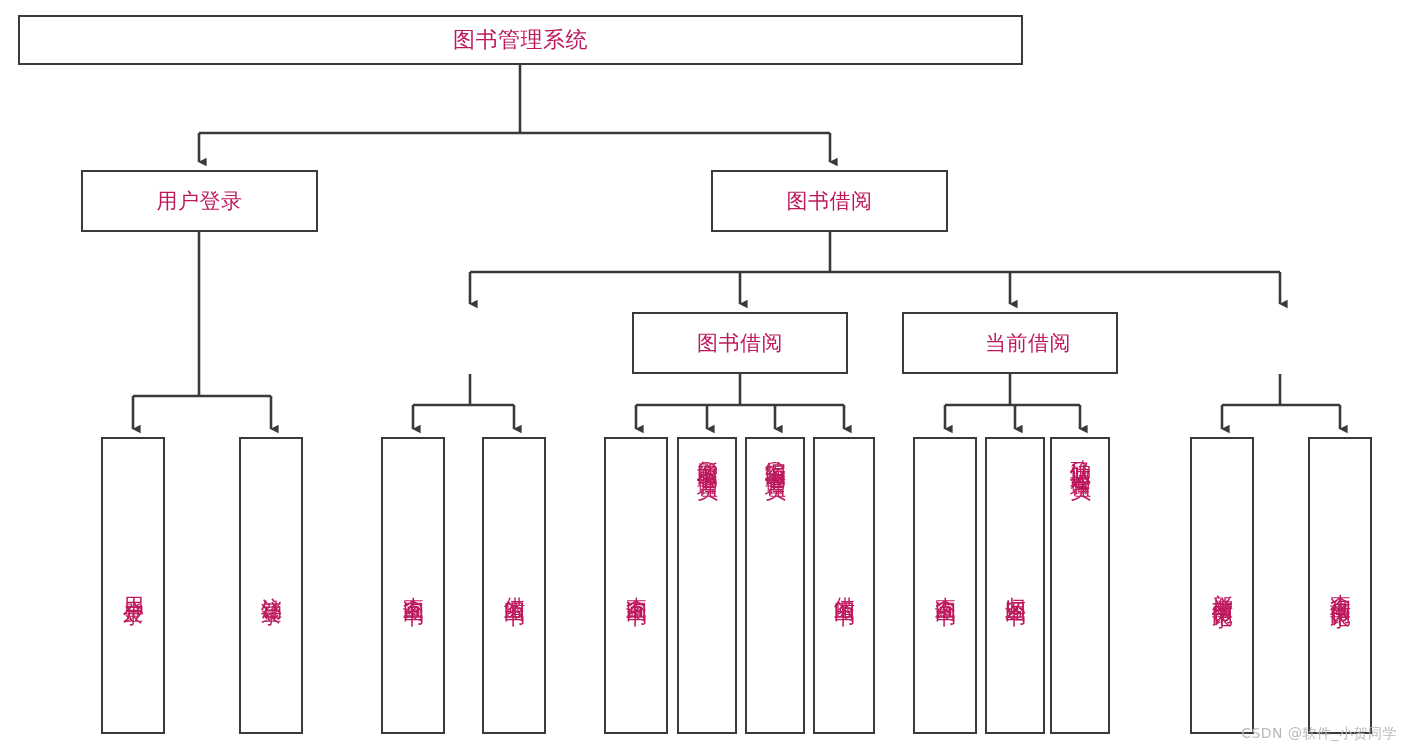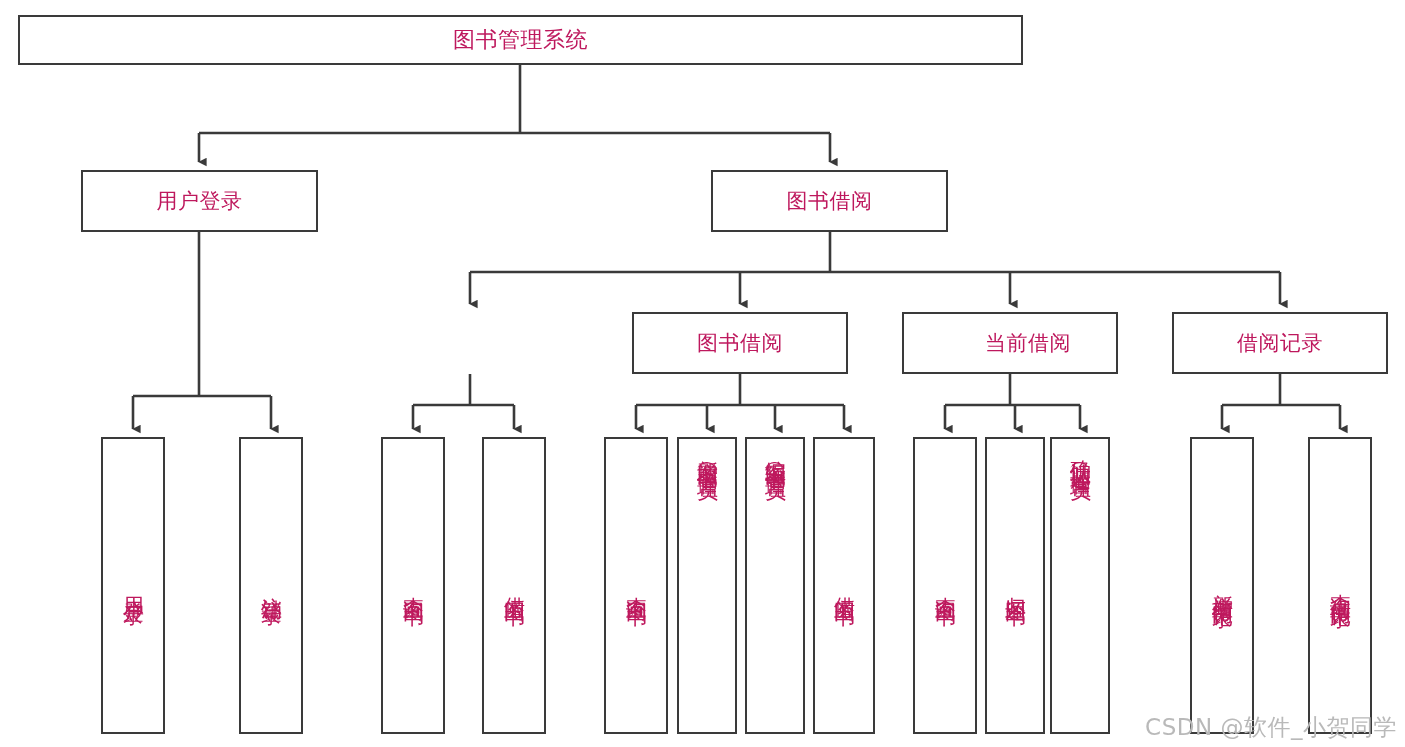--- a/index.html
+++ b/index.html
@@ -69,21 +69,21 @@
   .node.v.top {
     align-items: flex-start;
   }
   .node.v.top .label {
     margin-top: 4px;
   }
   .watermark {
     position: absolute;
     right: 8px;
     bottom: 4px;
-    font-size: 23px;
+    font-size: 14px;
     color: #b9b9b9;
     white-space: nowrap;
     letter-spacing: 0.5px;
   }
 </style>
 </head>
 <body>
 
 <div id="canvas">
 
@@ -147,23 +147,20 @@
   <div class="node h" style="left:711px; top:170px; width:237px; height:62px;">
     <span class="label">图书借阅</span>
   </div>
 
   <div class="node h" style="left:632px; top:312px; width:216px; height:62px;">
     <span class="label">图书借阅</span>
   </div>
   <div class="node h" style="left:902px; top:312px; width:216px; height:62px;padding-left:36px;">
     <span class="label">当前借阅</span>
   </div>
-  <div class="node h" style="left:1172px; top:312px; width:216px; height:62px;">
-    <span class="label">借阅记录</span>
-  </div>
 
   <div class="node v mid" style="left:101px; top:437px; width:64px; height:297px;">
     <span class="label">用户登录</span>
   </div>
   <div class="node v mid" style="left:239px; top:437px; width:64px; height:297px;">
     <span class="label">注销登录</span>
   </div>
 
   <div class="node v mid" style="left:381px; top:437px; width:64px; height:297px;">
     <span class="label">查询图书</span>

